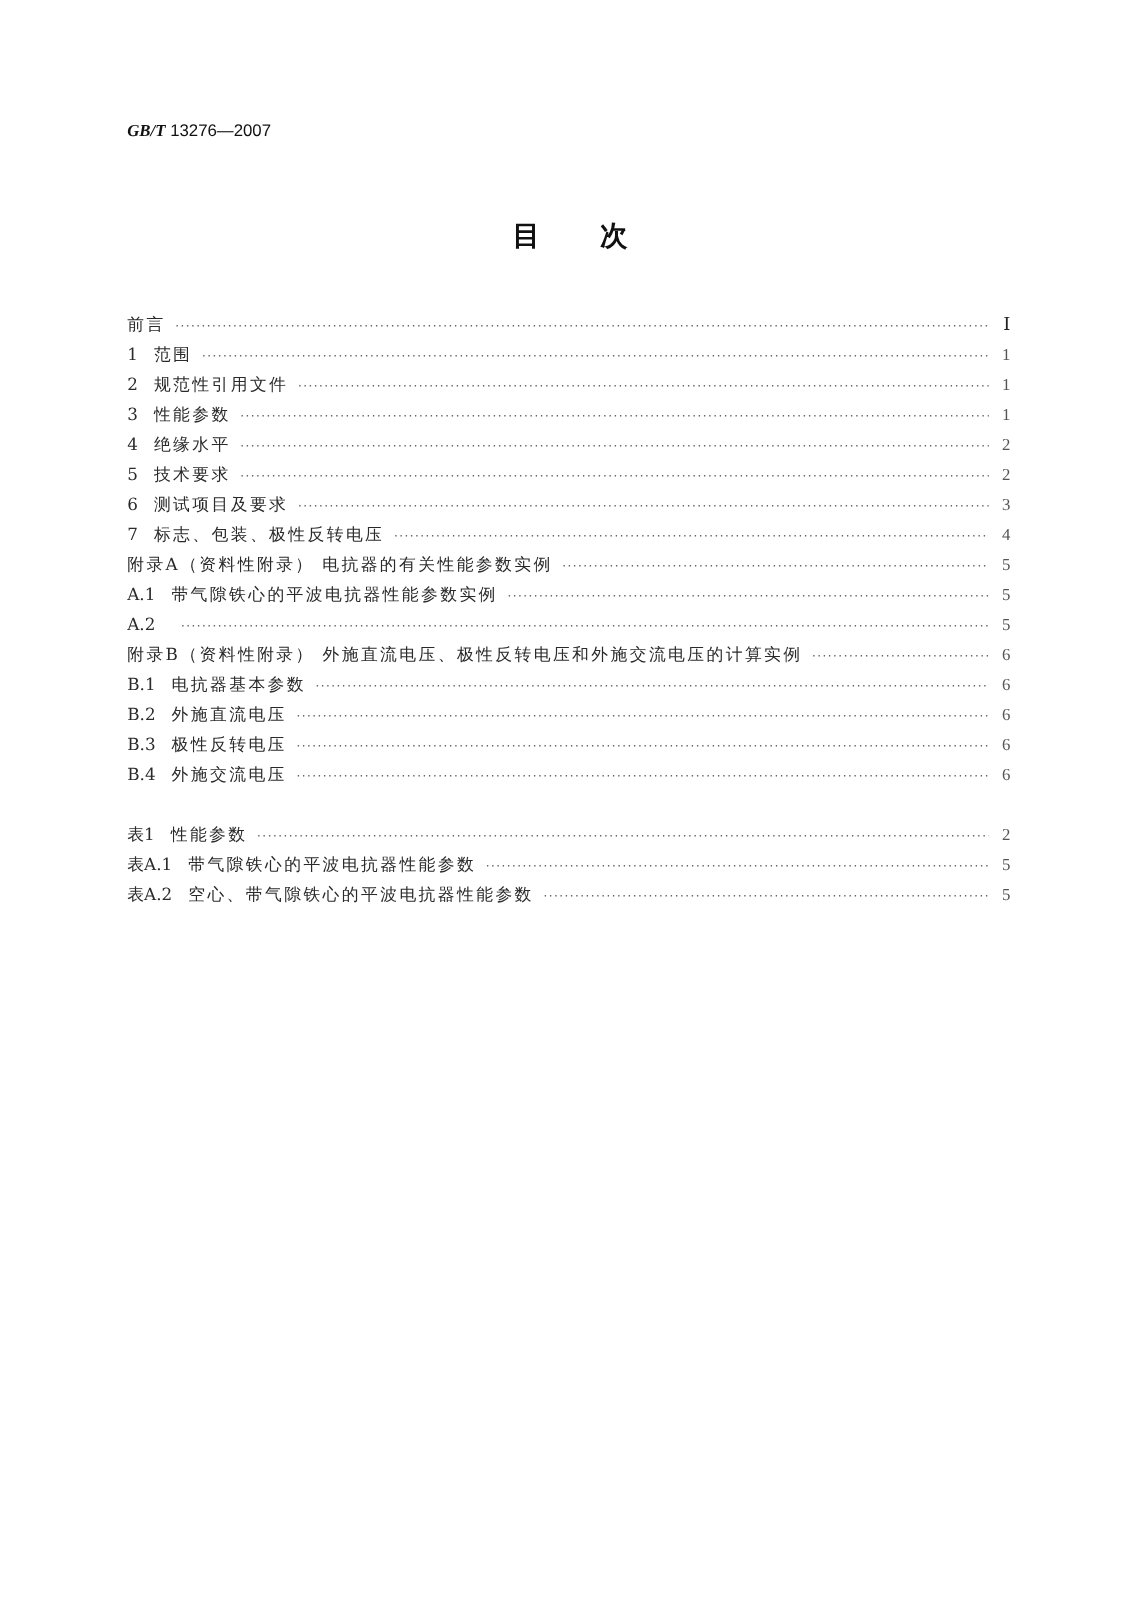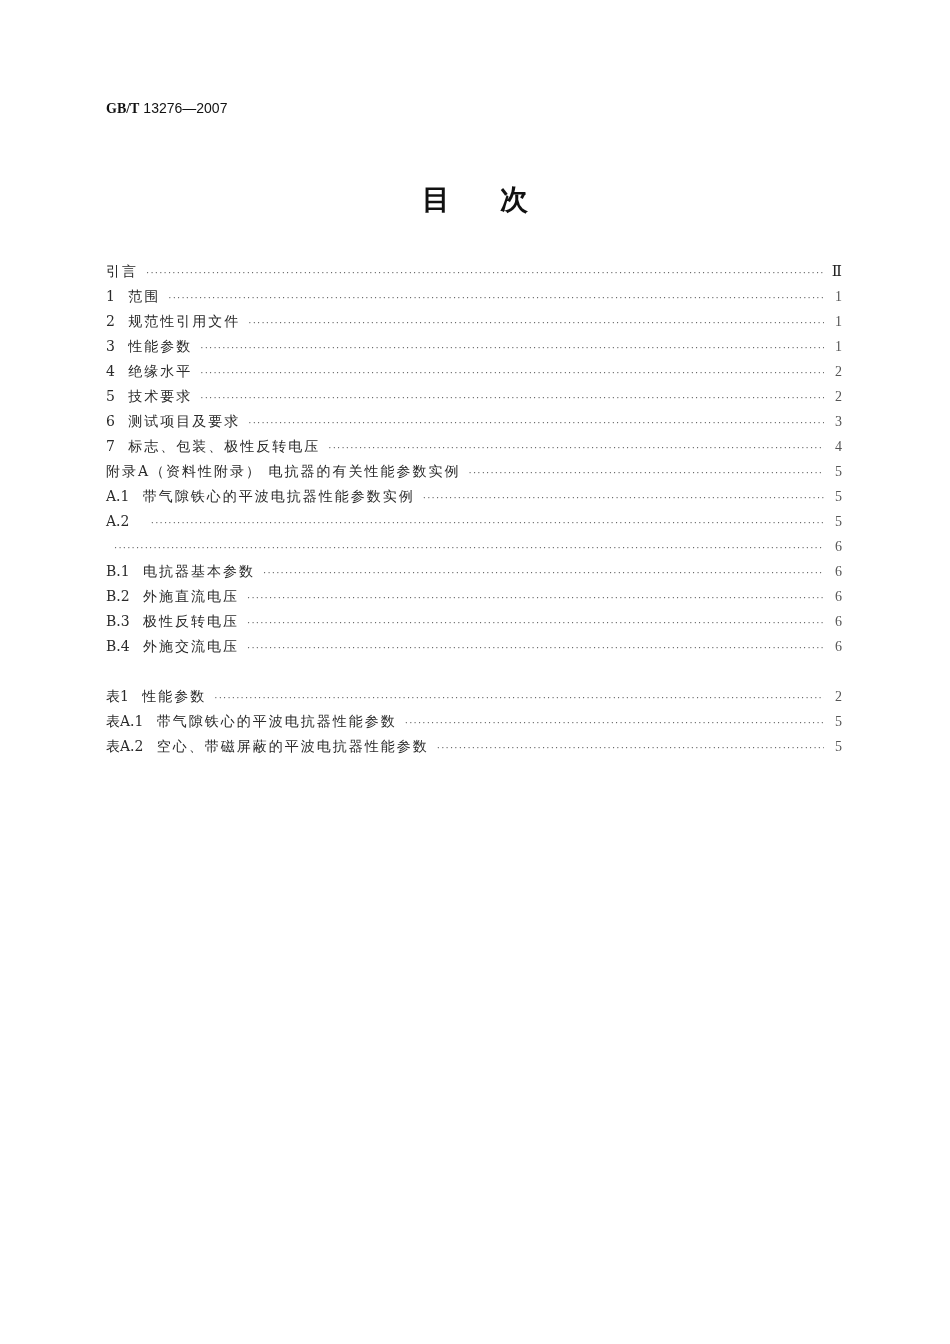--- a/index.html
+++ b/index.html
@@ -1,19 +1,19 @@
 <!DOCTYPE html>
 <html><head>
   <meta charset="utf-8">
   <style>
     html, body { margin: 0; padding: 0; background: #ffffff; }
     body { width: 950px; height: 1344px; position: relative; overflow: hidden; color: #222; font-family: "DejaVu Serif", "Liberation Serif", serif; }
     .header-code { position: absolute; left: 106px; top: 100px; font-size: 14px; color: #111; font-family: "Liberation Sans", "DejaVu Sans", sans-serif; }
-    .header-code .gb { font-weight: bold; font-family: "Liberation Serif", "DejaVu Serif", serif; }
-    .title { position: absolute; left: 0; width: 950px; top: 181px; text-align: center; font-size: 28px; font-weight: bold; color: #111; font-family: "DejaVu Sans", "Liberation Sans", sans-serif; letter-spacing: 0; }
+    .header-code .gb { font-weight: bold; font-family: "Liberation Serif", "DejaVu Serif", serif; font-style: italic; }
+    .title { position: absolute; left: 0; width: 950px; top: 181px; text-align: center; font-size: 23px; font-weight: bold; color: #111; font-family: "DejaVu Sans", "Liberation Sans", sans-serif; letter-spacing: 0; }
     .title span { display: inline-block; }
     .title .gap { width: 50px; }
     .toc { position: absolute; left: 106px; top: 259px; width: 736px; }
     .toc-row { display: flex; align-items: baseline; height: 25px; line-height: 25px; font-size: 14px; color: #2a2a2a; }
     .toc-row .num { display: inline-block; white-space: pre; }
     .toc-row .label { white-space: nowrap; letter-spacing: 2px; }
     .toc-row .dots { flex: 1; overflow: hidden; white-space: nowrap; margin: 0 6px 0 8px; color: #555; font-size: 10px; letter-spacing: 1.2px; }
     .toc-row .dots::before { content: "··························································································································································································································································"; }
     .toc-row .page { min-width: 12px; text-align: right; font-family: "Liberation Serif", "DejaVu Serif", serif; color: #555; }
     .toc-row.roman .page { color: #222; font-size: 15px; }
@@ -26,23 +26,23 @@
   <span class="gb">GB/T</span><span> 13276—2007</span>
 </div>
 
 <div class="title">
   <span>目</span><span class="gap"></span><span>次</span>
 </div>
 
 <div class="toc">
   <div class="toc-row roman">
       <span class="num"></span>
-      <span class="label">引言</span>
+      <span class="label">前言</span>
       <span class="dots"></span>
-      <span class="page">Ⅱ</span>
+      <span class="page">Ⅰ</span>
     </div>
   <div class="toc-row">
       <span class="num">1   </span>
       <span class="label">范围</span>
       <span class="dots"></span>
       <span class="page">1</span>
     </div>
   <div class="toc-row">
       <span class="num">2   </span>
       <span class="label">规范性引用文件</span>
@@ -91,20 +91,21 @@
       <span class="dots"></span>
       <span class="page">5</span>
     </div>
   <div class="toc-row">
       <span class="num">A.2   </span>
       <span class="dots"></span>
       <span class="page">5</span>
     </div>
   <div class="toc-row">
       <span class="num"></span>
+      <span class="label">附录B（资料性附录） 外施直流电压、极性反转电压和外施交流电压的计算实例</span>
       <span class="dots"></span>
       <span class="page">6</span>
     </div>
   <div class="toc-row">
       <span class="num">B.1   </span>
       <span class="label">电抗器基本参数</span>
       <span class="dots"></span>
       <span class="page">6</span>
     </div>
   <div class="toc-row">
@@ -135,17 +136,17 @@
       <span class="page">2</span>
     </div>
   <div class="toc-row">
       <span class="num">表A.1   </span>
       <span class="label">带气隙铁心的平波电抗器性能参数</span>
       <span class="dots"></span>
       <span class="page">5</span>
     </div>
   <div class="toc-row">
       <span class="num">表A.2   </span>
-      <span class="label">空心、带磁屏蔽的平波电抗器性能参数</span>
+      <span class="label">空心、带气隙铁心的平波电抗器性能参数</span>
       <span class="dots"></span>
       <span class="page">5</span>
     </div>
 </div>
 
 </body></html>

